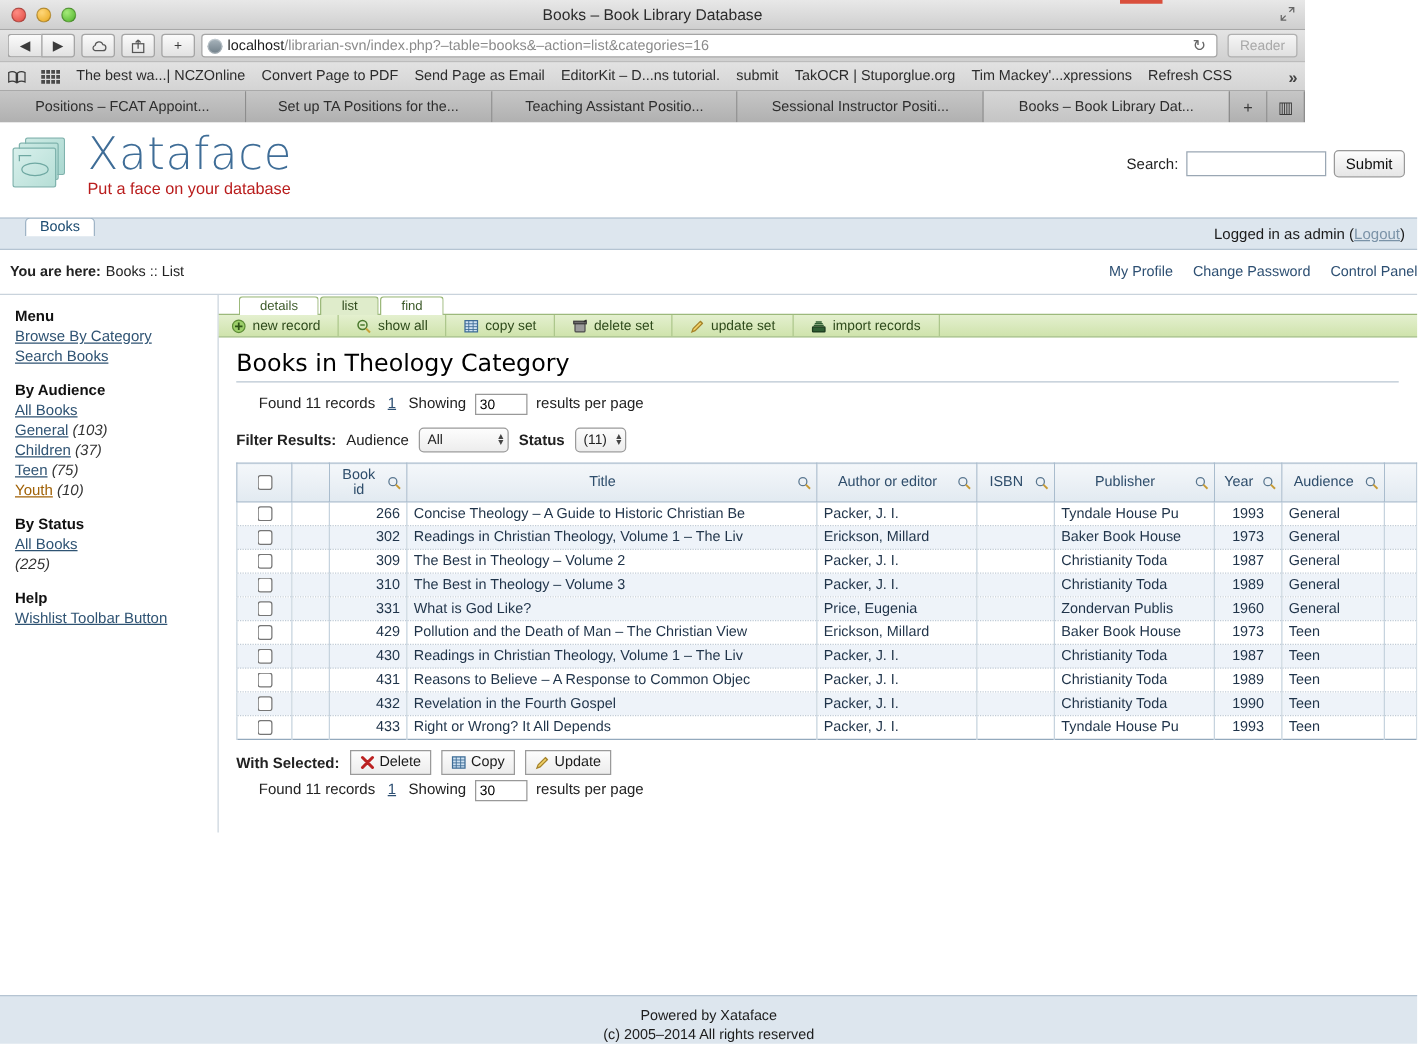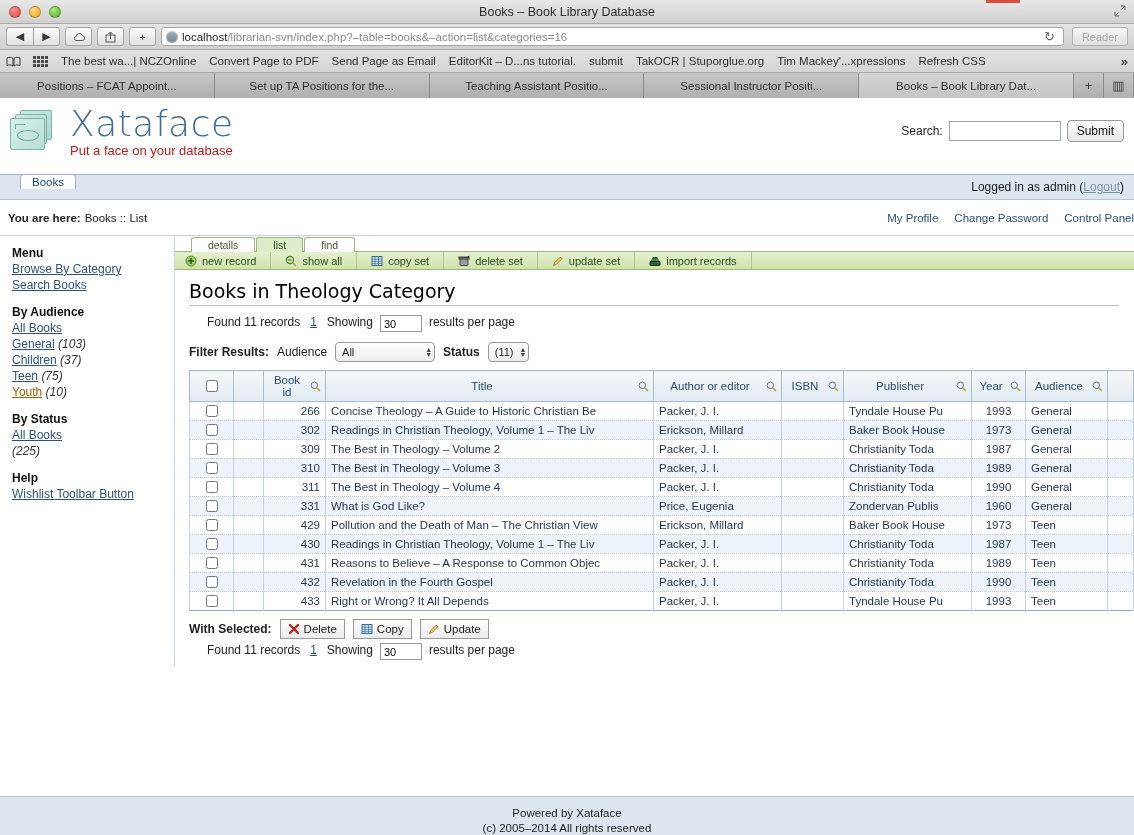--- a/index.html
+++ b/index.html
@@ -6,21 +6,21 @@
   html, body {
     margin: 0; padding: 0;
     width: 1134px; height: 835px;
     overflow: hidden;
     background: #ffffff;
     font-family: "Liberation Sans", sans-serif;
     -webkit-font-smoothing: antialiased;
   }
 
   
-  #browser { width: 1134px; }
+  #browser { width: 1044px; }
 
   .titlebar {
     height: 24px;
     background: linear-gradient(to bottom, #e8e8e8, #cfcfcf);
     border-bottom: 1px solid #a8a8a8;
     position: relative;
     display: flex; align-items: center;
   }
   .traffic { display: flex; gap: 8px; margin-left: 9px; }
   .tl { width: 12px; height: 12px; border-radius: 50%; border: 1px solid rgba(0,0,0,.25); }
@@ -238,21 +238,21 @@
     padding: 0 3px; font-family: inherit; background: #fff;
   }
   .filterrow { font-size: 12px; display: flex; align-items: center; gap: 8px; padding: 6px 0 8px 0; }
   .filterrow .lbl { font-weight: bold; }
   .selwrap {
     display: inline-flex; align-items: center; height: 20px;
     border: 1px solid #9a9a9a; border-radius: 4px;
     background: linear-gradient(to bottom,#fdfdfd,#ededed);
     padding: 0 2px 0 6px; font-size: 11px; color: #222;
   }
-  .selwrap.wide { width: 100px; }
+  .selwrap.wide { width: 72px; }
   .sel-arrows {
     margin-left: auto; padding-left: 6px;
     display: flex; flex-direction: column; line-height: 5px;
     font-size: 7px; color: #444;
   }
 
   
   table.reclist {
     border-collapse: collapse; width: 944px; font-size: 11.5px;
     table-layout: fixed; border: 1px solid #93a9bd;
@@ -678,32 +678,20 @@
                 <td></td>
                 <td class="num">310</td>
                 <td>The Best in Theology – Volume 3</td>
                 <td>Packer, J. I.</td>
                 <td></td>
                 <td>Christianity Toda</td>
                 <td class="ctr">1989</td>
                 <td>General</td>
                 <td></td>
               </tr>
-              <tr class="odd">
-                <td class="ctr"><input type="checkbox" class="cb" style=""></td>
-                <td></td>
-                <td class="num">311</td>
-                <td>The Best in Theology – Volume 4</td>
-                <td>Packer, J. I.</td>
-                <td></td>
-                <td>Christianity Toda</td>
-                <td class="ctr">1990</td>
-                <td>General</td>
-                <td></td>
-              </tr>
               <tr class="even">
                 <td class="ctr"><input type="checkbox" class="cb" style=""></td>
                 <td></td>
                 <td class="num">331</td>
                 <td>What is God Like?</td>
                 <td>Price, Eugenia</td>
                 <td></td>
                 <td>Zondervan Publis</td>
                 <td class="ctr">1960</td>
                 <td>General</td>

